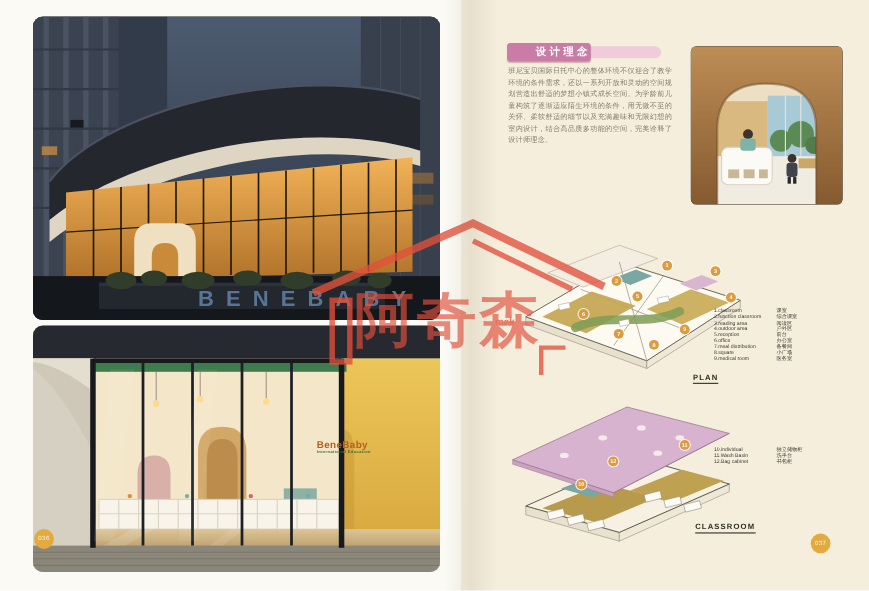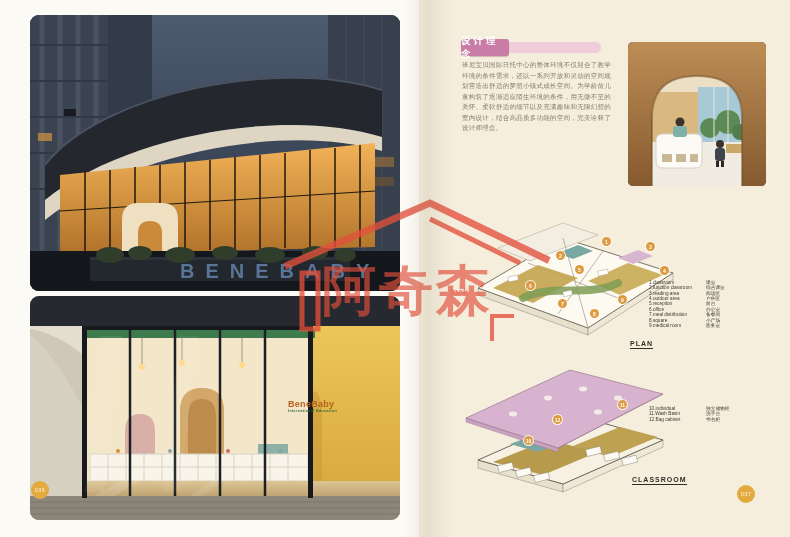--- a/index.html
+++ b/index.html
@@ -13,21 +13,21 @@
   .photo { position:absolute; overflow:hidden; background:#222; }
   .photo svg { display:block; width:100%; height:100%; }
   .photo-top { left:30px; top:15px; width:370px; height:276px; border-radius:9px; }
   .photo-bottom { left:30px; top:296px; width:370px; height:224px; border-radius:9px; }
   .photo-small { left:628px; top:42px; width:138px; height:144px; border-radius:5px; }
   .sign { position:absolute; left:258px; top:104px; line-height:1.1; }
   .sign .t1 { font-size:9px; font-weight:bold; color:#b65f1f; letter-spacing:.3px; }
   .sign .t2 { font-size:3.6px; font-weight:bold; color:#2e6b3e; letter-spacing:.4px; }
   .title-bar { position:absolute; left:468px; top:42px; width:133px; height:11px;
                background:#f0cbd9; border-radius:6px; }
-  .title-badge { position:absolute; left:461px; top:39px; width:48px; height:17px;
+  .title-badge { position:absolute; left:461px; top:39px; width:76px; height:17px;
                  background:#c87ca6; border-radius:3px; color:#fff; font-size:9.5px;
                  font-weight:bold; letter-spacing:3px; display:flex; align-items:center;
                  justify-content:flex-end; box-shadow:0 1px 1px rgba(140,70,100,.35); }
   .intro { position:absolute; left:462px; top:60px; width:149px; font-size:6.5px;
            line-height:1.62; color:#847d6d; text-align:justify; letter-spacing:.2px; }
   .diagram { position:absolute; }
   .diagram svg { display:block; width:100%; height:100%; }
   .marker { position:absolute; width:9px; height:9px; border-radius:50%; background:#dd9a3e;
             color:#fff; font-size:5px; font-weight:bold; display:flex; align-items:center;
             justify-content:center; box-shadow:0 0 0 1px rgba(255,255,255,.85); }

